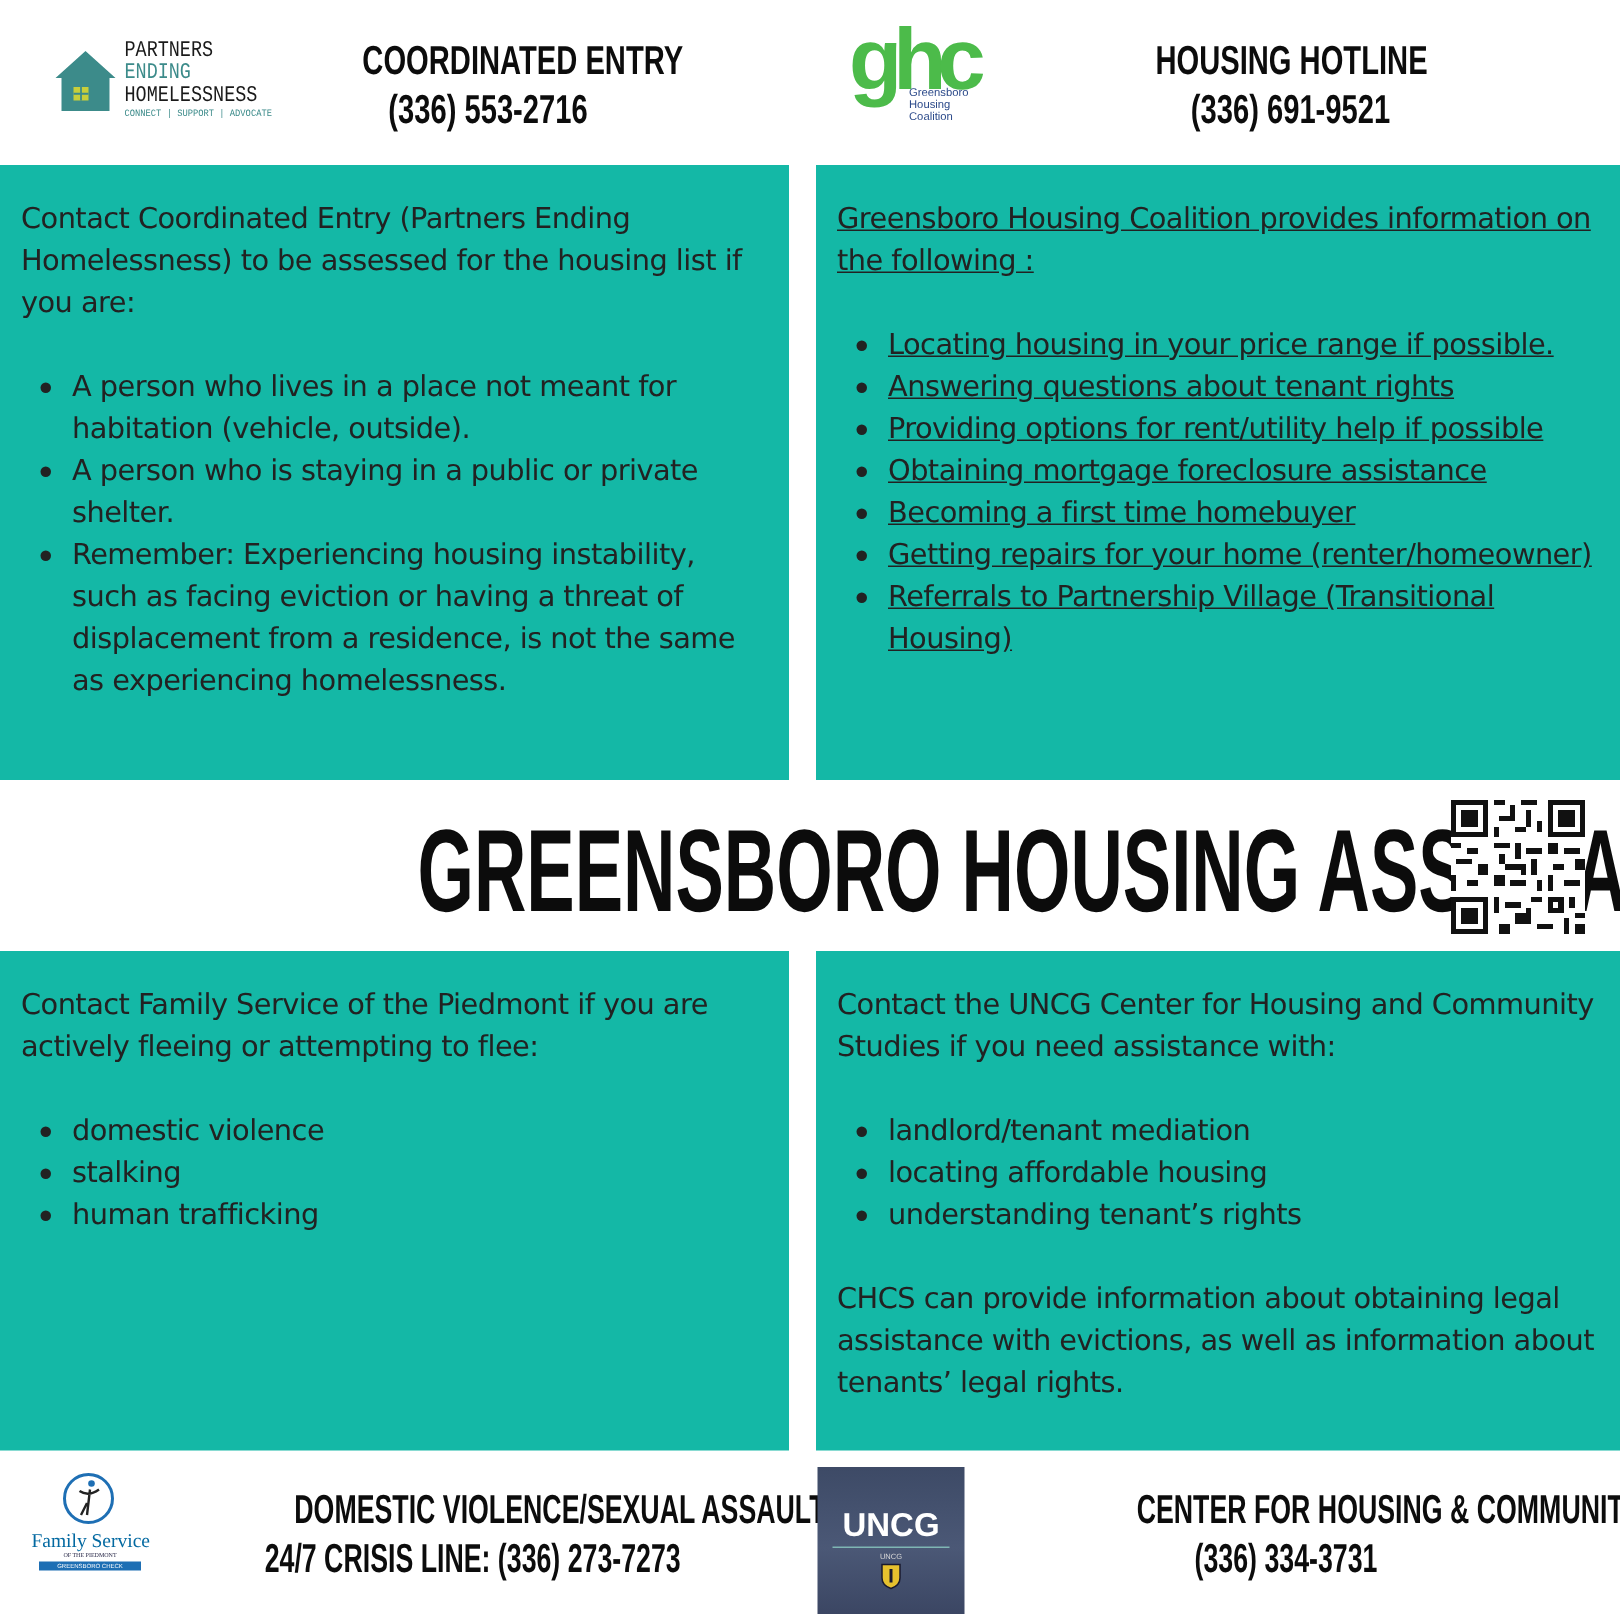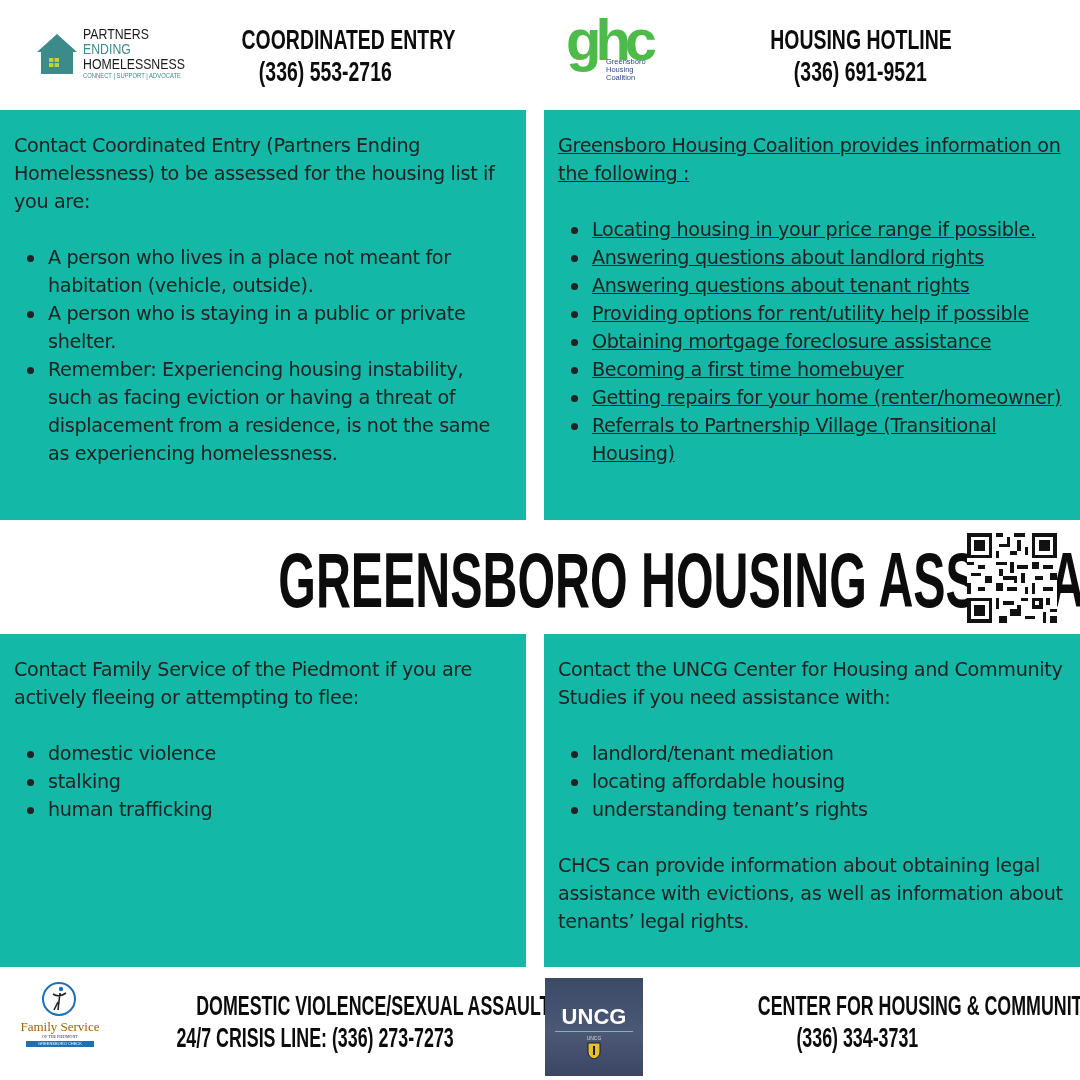--- a/index.html
+++ b/index.html
@@ -62,21 +62,21 @@
 </head>
 <body>
 
 <div class="logo" id="logo-peh">
   <svg width="150" height="64" viewBox="0 0 150 64">
     <polygon points="2,24 22,6 42,24 38,24 38,46 6,46 6,24" fill="#3c8b8a"></polygon>
     <rect x="14" y="30" width="10" height="9" fill="#c8cf3a"></rect>
     <line x1="19" y1="30" x2="19" y2="39" stroke="#3c8b8a" stroke-width="1.2"></line>
     <line x1="14" y1="34.5" x2="24" y2="34.5" stroke="#3c8b8a" stroke-width="1.2"></line>
   </svg>
-  <div style="position:absolute;left:48px;top:-2px;width:110px;font-family:Liberation Sans, sans-serif;line-height:15px;">
+  <div style="position:absolute;left:48px;top:-2px;width:110px;font-family:Liberation Mono, monospace;line-height:15px;">
     <div style="font-size:15px;color:#1a1a1a;transform:scaleX(0.82);transform-origin:left;">PARTNERS</div>
     <div style="font-size:15px;color:#3c8b8a;transform:scaleX(0.82);transform-origin:left;">ENDING</div>
     <div style="font-size:15px;color:#1a1a1a;transform:scaleX(0.82);transform-origin:left;white-space:nowrap;">HOMELESSNESS</div>
     <div style="font-size:6.5px;color:#3c8b8a;line-height:9px;white-space:nowrap;transform:scaleX(0.9);transform-origin:left;">CONNECT | SUPPORT | ADVOCATE</div>
   </div>
 </div>
 
 <div class="contact-block" style="left:200px;top:24px;width:250px;">
   <span class="line"><span class="condensed" style="transform:scaleX(0.72);white-space:nowrap;">Coordinated Entry</span></span>
   <span class="line"><span class="condensed" style="transform:scaleX(0.72);white-space:nowrap;">(336) 553-2716</span></span>
@@ -102,21 +102,20 @@
     <li>A person who lives in a place not meant for habitation (vehicle, outside).</li>
     <li>A person who is staying in a public or private shelter.</li>
     <li>Remember: Experiencing housing instability, such as facing eviction or having a threat of displacement from a residence, is not the same as experiencing homelessness.</li>
   </ul>
 </div>
 
 <div class="panel" id="p-tr">
   <p>Greensboro Housing Coalition provides information on the following :</p>
   <ul>
     <li>Locating housing in your price range if possible.</li>
-    <li>Answering questions about landlord rights</li>
     <li>Answering questions about tenant rights</li>
     <li>Providing options for rent/utility help if possible</li>
     <li>Obtaining mortgage foreclosure assistance</li>
     <li>Becoming a first time homebuyer</li>
     <li>Getting repairs for your home (renter/homeowner)</li>
     <li>Referrals to Partnership Village (Transitional Housing)</li>
   </ul>
 </div>
 
 <div id="main-title">
@@ -201,21 +200,21 @@
   </ul>
   <p class="after">CHCS can provide information about obtaining legal assistance with evictions, as well as information about tenants’ legal rights.</p>
 </div>
 
 <div class="logo" id="logo-fs">
   <svg width="80" height="40" viewBox="0 0 80 40" style="display:block">
     <circle cx="39" cy="19" r="16" fill="none" stroke="#1e6fb4" stroke-width="2"></circle>
     <circle cx="41" cy="9" r="2.2" fill="#1e6fb4"></circle>
     <path d="M33 14 Q39 18 46 13 M40 13 L38 30 M38 22 Q35 28 34 30" stroke="#222" stroke-width="1.6" fill="none"></path>
   </svg>
-  <div style="font-family:'Liberation Serif',serif;font-size:13px;color:#a16207;text-align:center;line-height:14px;white-space:nowrap;">Family Service</div>
+  <div style="font-family:'Liberation Serif',serif;font-size:13px;color:#0369a1;text-align:right;line-height:14px;white-space:nowrap;">Family Service</div>
   <div style="font-family:'Liberation Serif',serif;font-size:4px;color:#2b2b4a;text-align:center;line-height:6px;">OF THE PIEDMONT</div>
   <div style="font-family:'Liberation Sans',sans-serif;font-size:4px;color:#fff;background:#1e6fb4;text-align:center;line-height:6px;margin:1px 6px 0;">GREENSBORO CHECK</div>
 </div>
 
 <div class="contact-block" style="left:105px;top:990px;width:355px;">
   <span class="line"><span class="condensed" style="transform:scaleX(0.66);white-space:nowrap;">Domestic Violence/Sexual Assault</span></span>
   <span class="line"><span class="condensed" style="transform:scaleX(0.66);white-space:nowrap;">24/7 Crisis Line: (336) 273-7273</span></span>
 </div>
 
 <div class="logo" id="logo-chcs">

